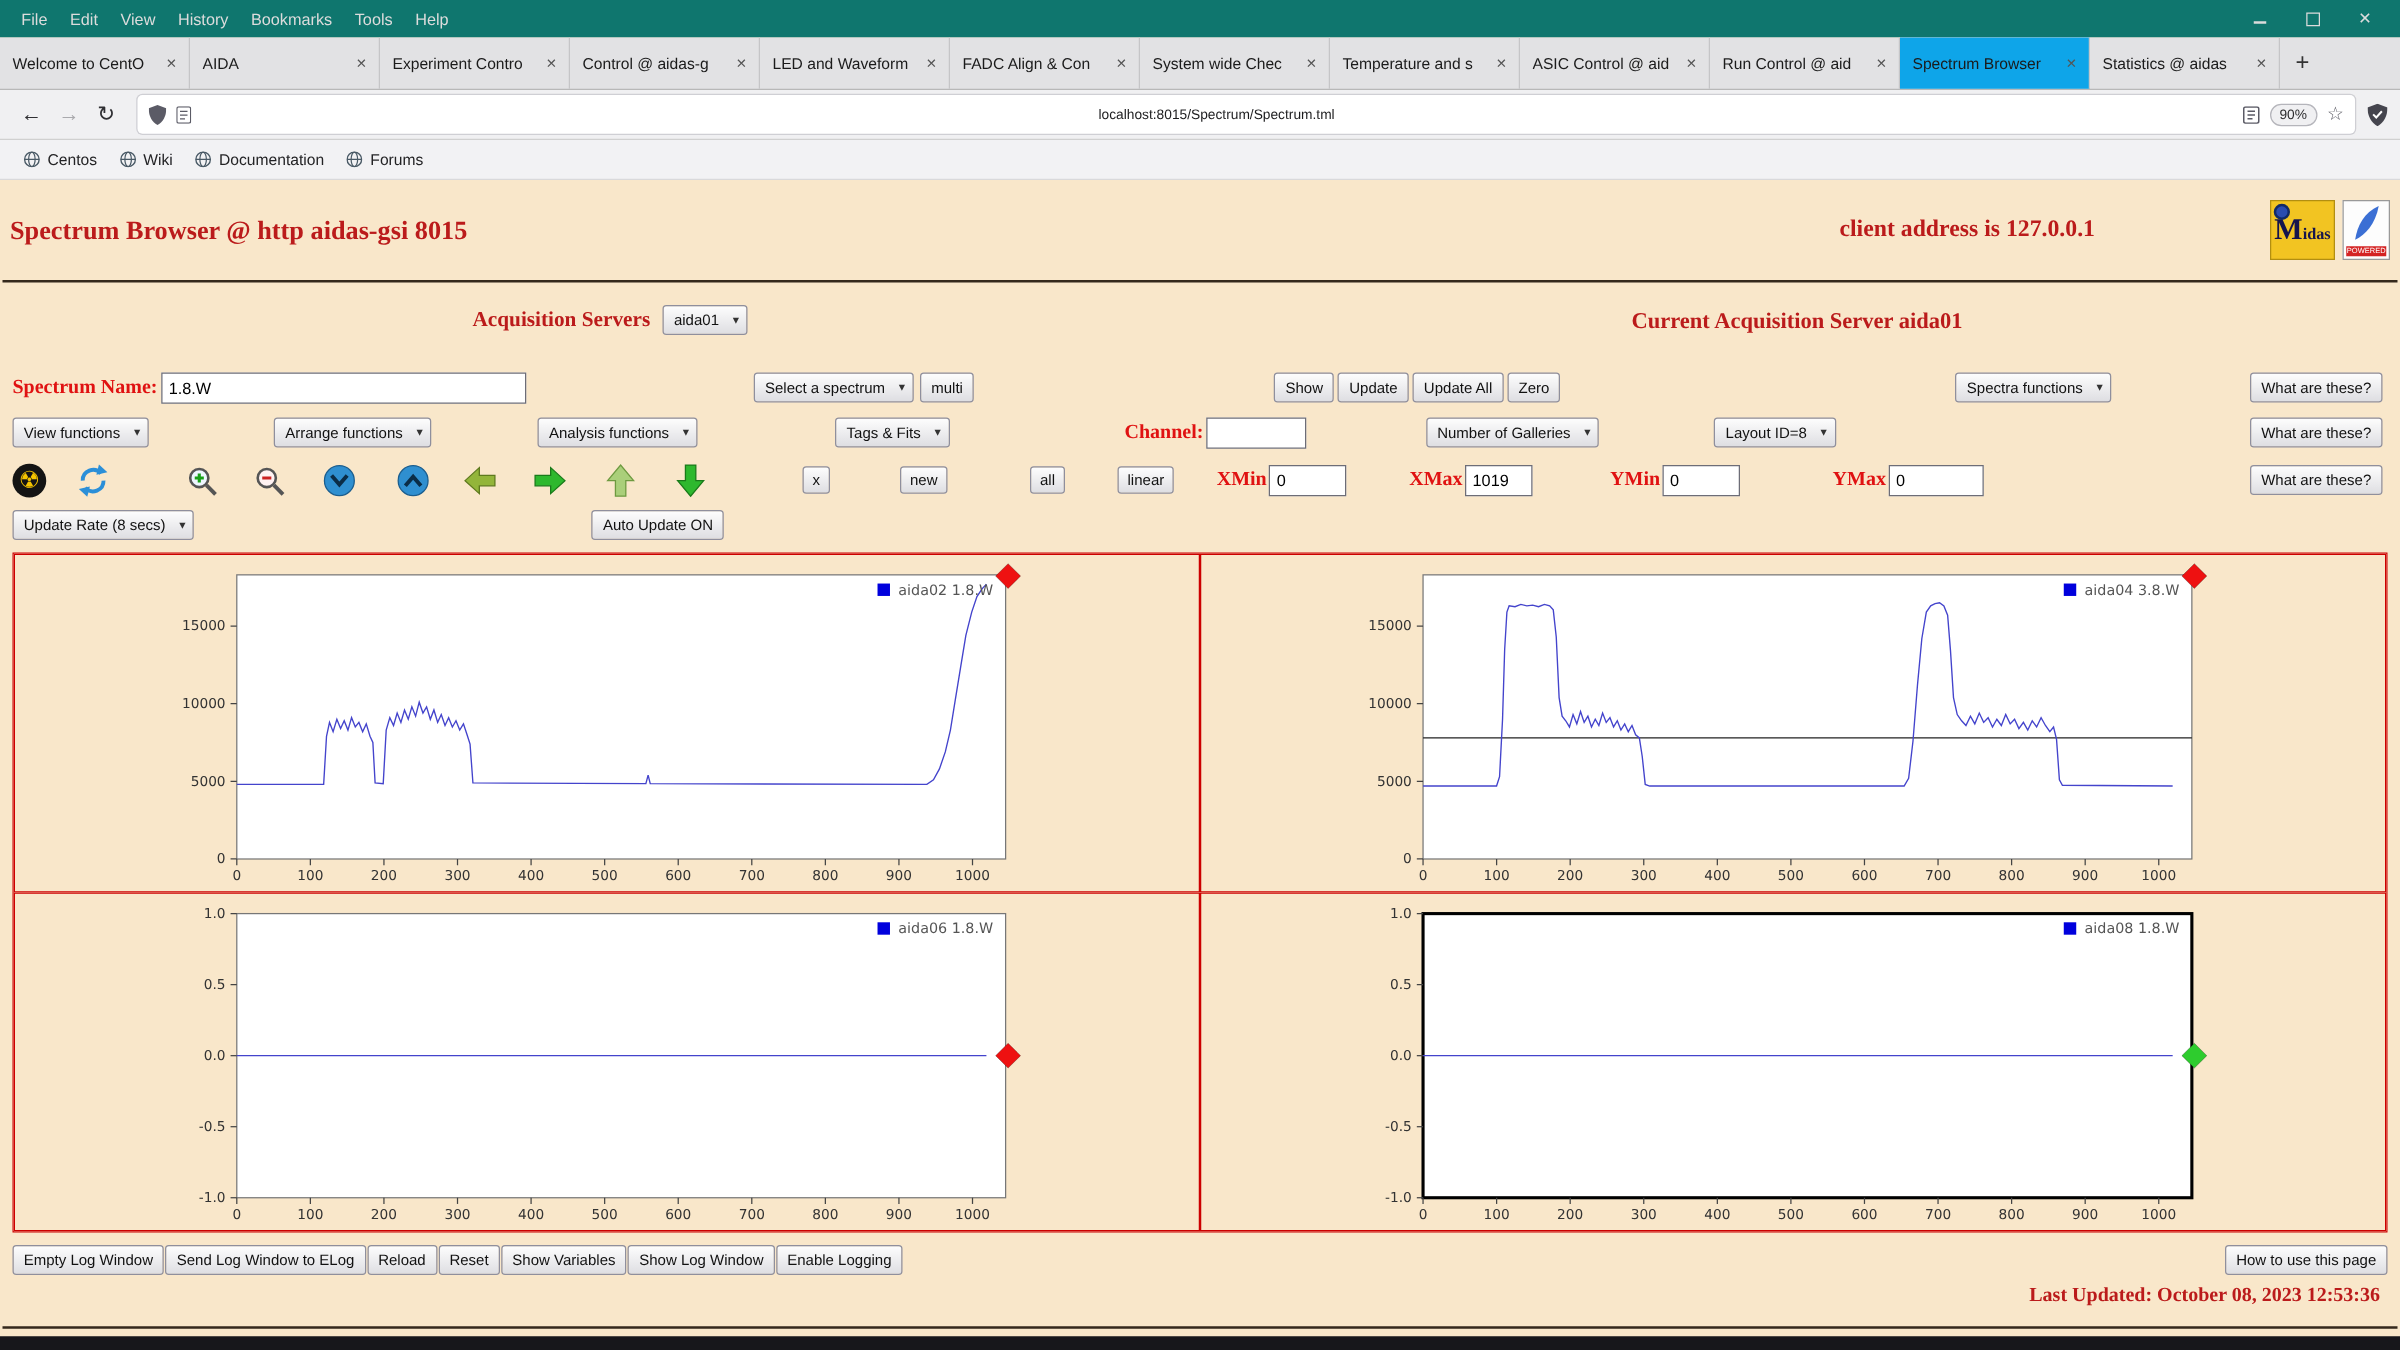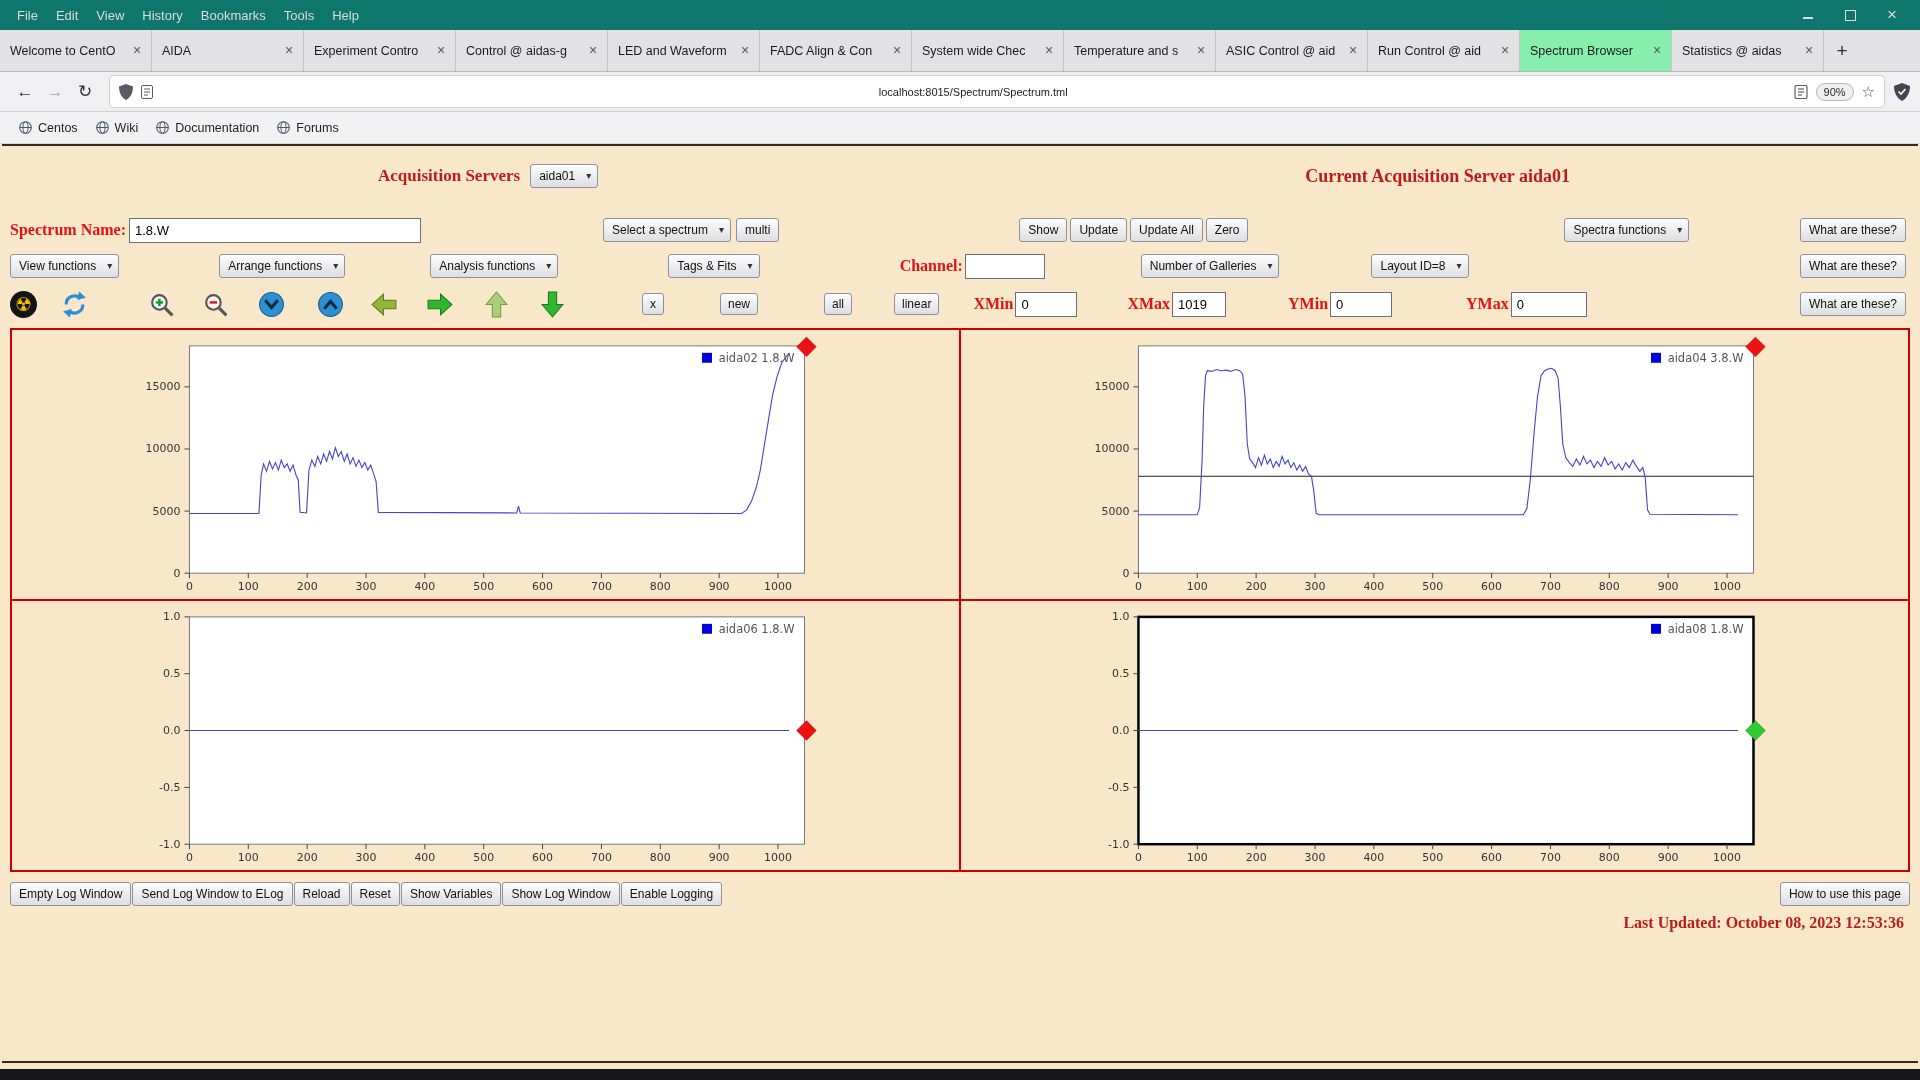--- a/index.html
+++ b/index.html
@@ -10,21 +10,21 @@
   .menubar { height: 30px; background: #0f766e; color: #dcdcdc; display: flex; align-items: center; padding: 0 8px; font-size: 13px; flex: 0 0 auto; }
   .menu-item { padding: 4px 9px; cursor: default; }
   .win-controls { margin-left: auto; display: flex; gap: 30px; padding-right: 14px; align-items: center; }
   .wc { width: 12px; height: 12px; position: relative; }
   .wc-min::after { content: ""; position: absolute; left: 1px; bottom: 2px; width: 10px; height: 2px; background: #dcdcdc; }
   .wc-max::after { content: ""; position: absolute; top: 1px; left: 1px; width: 9px; height: 9px; border: 1.5px solid #dcdcdc; }
   .wc-close::after { content: "×"; color: #dcdcdc; font-size: 17px; line-height: 12px; position: absolute; top: 0; left: 1px; }
 
   .tabbar { height: 42px; background: #e2e2e4; display: flex; align-items: stretch; border-bottom: 1px solid #b8b8b8; flex: 0 0 auto; }
   .tab { flex: 0 0 152px; display: flex; align-items: center; padding: 0 6px 0 10px; font-size: 12.5px; color: #1b1b1b; border-right: 1px solid #c5c5c7; }
-  .tab.active { background: #86efac; justify-content: center; }
+  .tab.active { background: #0ea5e9; justify-content: center; }
   .tab-label { flex: 1; white-space: nowrap; overflow: hidden; }
   .tab-close { flex: 0 0 16px; height: 16px; line-height: 14px; text-align: center; color: #555; font-size: 14px; border-radius: 3px; }
   .tab-close::after { content: "×"; }
   .newtab { width: 36px; display: flex; align-items: center; justify-content: center; font-size: 19px; color: #333; }
 
   .urlbar { height: 40px; background: #f0f0f2; display: flex; align-items: center; padding: 0 10px; border-bottom: 1px solid #d0d0d0; flex: 0 0 auto; }
   .nav-btn { width: 30px; height: 30px; border-radius: 4px; display: flex; align-items: center; justify-content: center; font-size: 17px; color: #2f2f33; }
   .nav-btn.disabled { color: #a9a9ad; }
   .nav-back::after { content: "←"; }
   .nav-fwd::after { content: "→"; }
@@ -237,20 +237,36 @@
           <ellipse cx="6.5" cy="6.5" rx="2.6" ry="5.8" fill="none" stroke="#4a5a66" stroke-width="1"></ellipse>
           <line x1="0.7" y1="6.5" x2="12.3" y2="6.5" stroke="#4a5a66" stroke-width="1"></line>
         </svg>
       </span>
     <span>Forums</span>
   </span>
 </div>
 
 <div class="page">
 
+  <div class="page-header">
+    <span class="serif-red page-title">Spectrum Browser @ http aidas-gsi 8015</span>
+    <span class="serif-red client-addr">client address is 127.0.0.1</span>
+    <div class="logos">
+      <div class="logo-midas">
+        <span class="midas-dot"></span>
+        <span class="midas-text">Midas</span>
+      </div>
+      <div class="logo-tcl">
+        <svg width="36" height="36" viewBox="0 0 40 40">
+            <path d="M30 3 C17 9 11 20 9 33 C18 29 27 19 30 3" fill="#3b6fd4"></path>
+          </svg>
+        <span class="powered">POWERED</span>
+      </div>
+    </div>
+  </div>
 
   <hr class="rule">
 
   <div class="acq-row">
     <span class="serif-red acq-label">Acquisition Servers</span>
     <span class="select" style="margin-left:10px">aida01</span>
     <span class="serif-red current-server">Current Acquisition Server aida01</span>
   </div>
 
   <div class="row rowA">
@@ -343,20 +359,24 @@
     <input class="input" style="width: 62px; margin-left: 2px;" value="0">
     <span class="rlabel" style="margin-left:50px">XMax</span>
     <input class="input" style="width: 54px; margin-left: 2px;" value="1019">
     <span class="rlabel" style="margin-left:62px">YMin</span>
     <input class="input" style="width: 62px; margin-left: 2px;" value="0">
     <span class="rlabel" style="margin-left:74px">YMax</span>
     <input class="input" style="width: 76px; margin-left: 2px;" value="0">
     <button class="btn" style="margin-left:auto;margin-right:4px">What are these?</button>
   </div>
 
+  <div class="row rowD">
+    <span class="select">Update Rate (8 secs)</span>
+    <button class="btn" style="margin-left:318px">Auto Update ON</button>
+  </div>
 
   <div class="charts">
     <div class="chart-cell">
         <svg viewBox="0 0 950 271" preserveAspectRatio="none">
           <rect x="178" y="16" width="617" height="229" fill="#ffffff" stroke="#777777" stroke-width="1"></rect>
           <line x1="173" y1="245" x2="178" y2="245" stroke="#444"></line>
           <text class="tick" x="169" y="248.5" text-anchor="end">0</text>
           <line x1="173" y1="182.43169398907105" x2="178" y2="182.43169398907105" stroke="#444"></line>
           <text class="tick" x="169" y="185.93169398907105" text-anchor="end">5000</text>
           <line x1="173" y1="119.86338797814207" x2="178" y2="119.86338797814207" stroke="#444"></line>

